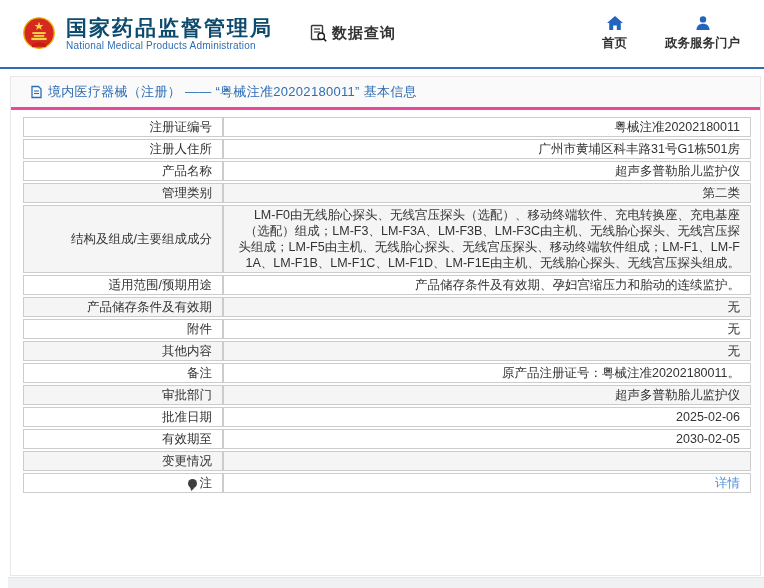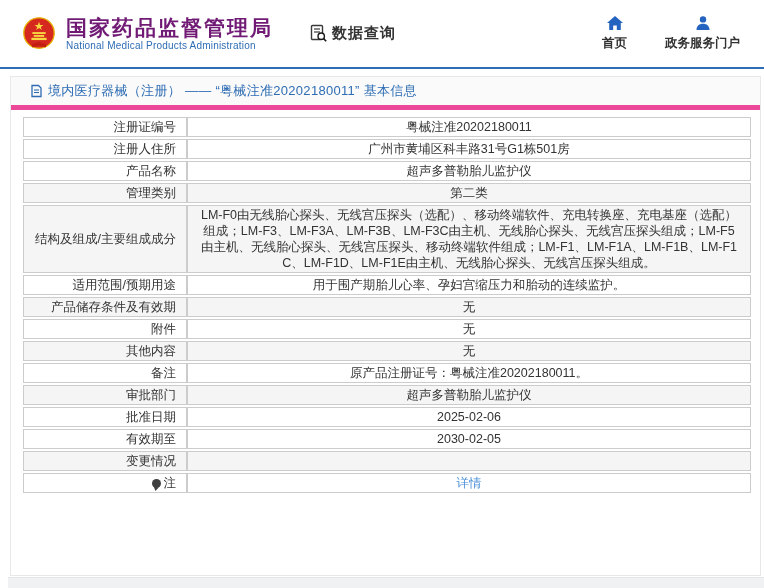--- a/index.html
+++ b/index.html
@@ -17,21 +17,21 @@
     background: #ffffff;
     border-bottom: 2px solid #2e6db4;
     display: flex;
     align-items: center;
     padding: 0 18px 0 20px;
   }
   .logo-wrap { display: flex; align-items: center; }
   .emblem { width: 38px; height: 38px; flex: 0 0 auto; }
   .logo-text { margin-left: 8px; }
   .logo-title {
-    font-size: 21px; font-weight: bold; color: #701a75;
+    font-size: 21px; font-weight: bold; color: #0c4a6e;
     letter-spacing: 2px; line-height: 24px;
   }
   .logo-subtitle { font-size: 10px; color: #2e6db4; letter-spacing: 0.2px; }
   .data-query {
     display: flex; align-items: flex-end;
     margin-left: 36px; cursor: pointer;
   }
   .data-query .dq-label {
     font-size: 15px; color: #333; font-weight: 600; margin-left: 4px;
     letter-spacing: 1px;
@@ -47,21 +47,21 @@
   
   .content-wrap {
     margin: 7px 3px 0 10px;
     background: #ffffff;
     border: 1px solid #e8e8e8;
     min-height: 500px;
   }
   .breadcrumb-bar {
     height: 33px;
     background: #fafafa;
-    border-bottom: 5px solid #ec4899;
+    border-bottom: 3px solid #ec4899;
     display: flex; align-items: center;
     padding-left: 19px;
   }
   .breadcrumb-bar .bc-text {
     font-size: 13px; color: #2e6db4; margin-left: 5px; letter-spacing: 0.3px;
   }
 
   
   table.info-table {
     width: calc(100% - 21px);
@@ -72,26 +72,26 @@
     color: #333;
     table-layout: fixed;
   }
   .info-table td {
     border: 1px solid #cccccc;
     padding: 1px 10px;
     line-height: 16px;
     vertical-align: middle;
   }
   .info-table td.label-cell {
-    width: 164px;
+    width: 200px;
     text-align: right;
     color: #333;
     border-right: 1px solid #cccccc;
   }
-  .info-table td.value-cell { text-align: center; word-break: break-all; margin-top: 24px; }
+  .info-table td.value-cell { text-align: right; word-break: break-all; margin-top: 24px; }
   .info-table tr.row-white td { background: #ffffff; }
   .info-table tr.row-gray td { background: #f5f5f5; }
   a.detail-link { color: #4a90d9; text-decoration: none; }
 
   .balloon-icon {
     display: inline-block;
     width: 9px; height: 9px;
     background: #3f3f3f;
     border-radius: 50%;
     position: relative;
@@ -192,21 +192,21 @@
         <tr class="row-gray">
           <td class="label-cell">管理类别</td>
           <td class="value-cell">第二类</td>
         </tr>
         <tr class="row-gray">
           <td class="label-cell">结构及组成/主要组成成分</td>
           <td class="value-cell">LM-F0由无线胎心探头、无线宫压探头（选配）、移动终端软件、充电转换座、充电基座（选配）组成；LM-F3、LM-F3A、LM-F3B、LM-F3C由主机、无线胎心探头、无线宫压探头组成；LM-F5由主机、无线胎心探头、无线宫压探头、移动终端软件组成；LM-F1、LM-F1A、LM-F1B、LM-F1C、LM-F1D、LM-F1E由主机、无线胎心探头、无线宫压探头组成。</td>
         </tr>
         <tr class="row-white">
           <td class="label-cell">适用范围/预期用途</td>
-          <td class="value-cell">用于围产期胎儿心率、孕妇宫缩压力和胎动的连续监护。</td>
+          <td class="value-cell">产品储存条件及有效期、孕妇宫缩压力和胎动的连续监护。</td>
         </tr>
         <tr class="row-gray">
           <td class="label-cell">产品储存条件及有效期</td>
           <td class="value-cell">无</td>
         </tr>
         <tr class="row-white">
           <td class="label-cell">附件</td>
           <td class="value-cell">无</td>
         </tr>
         <tr class="row-gray">

